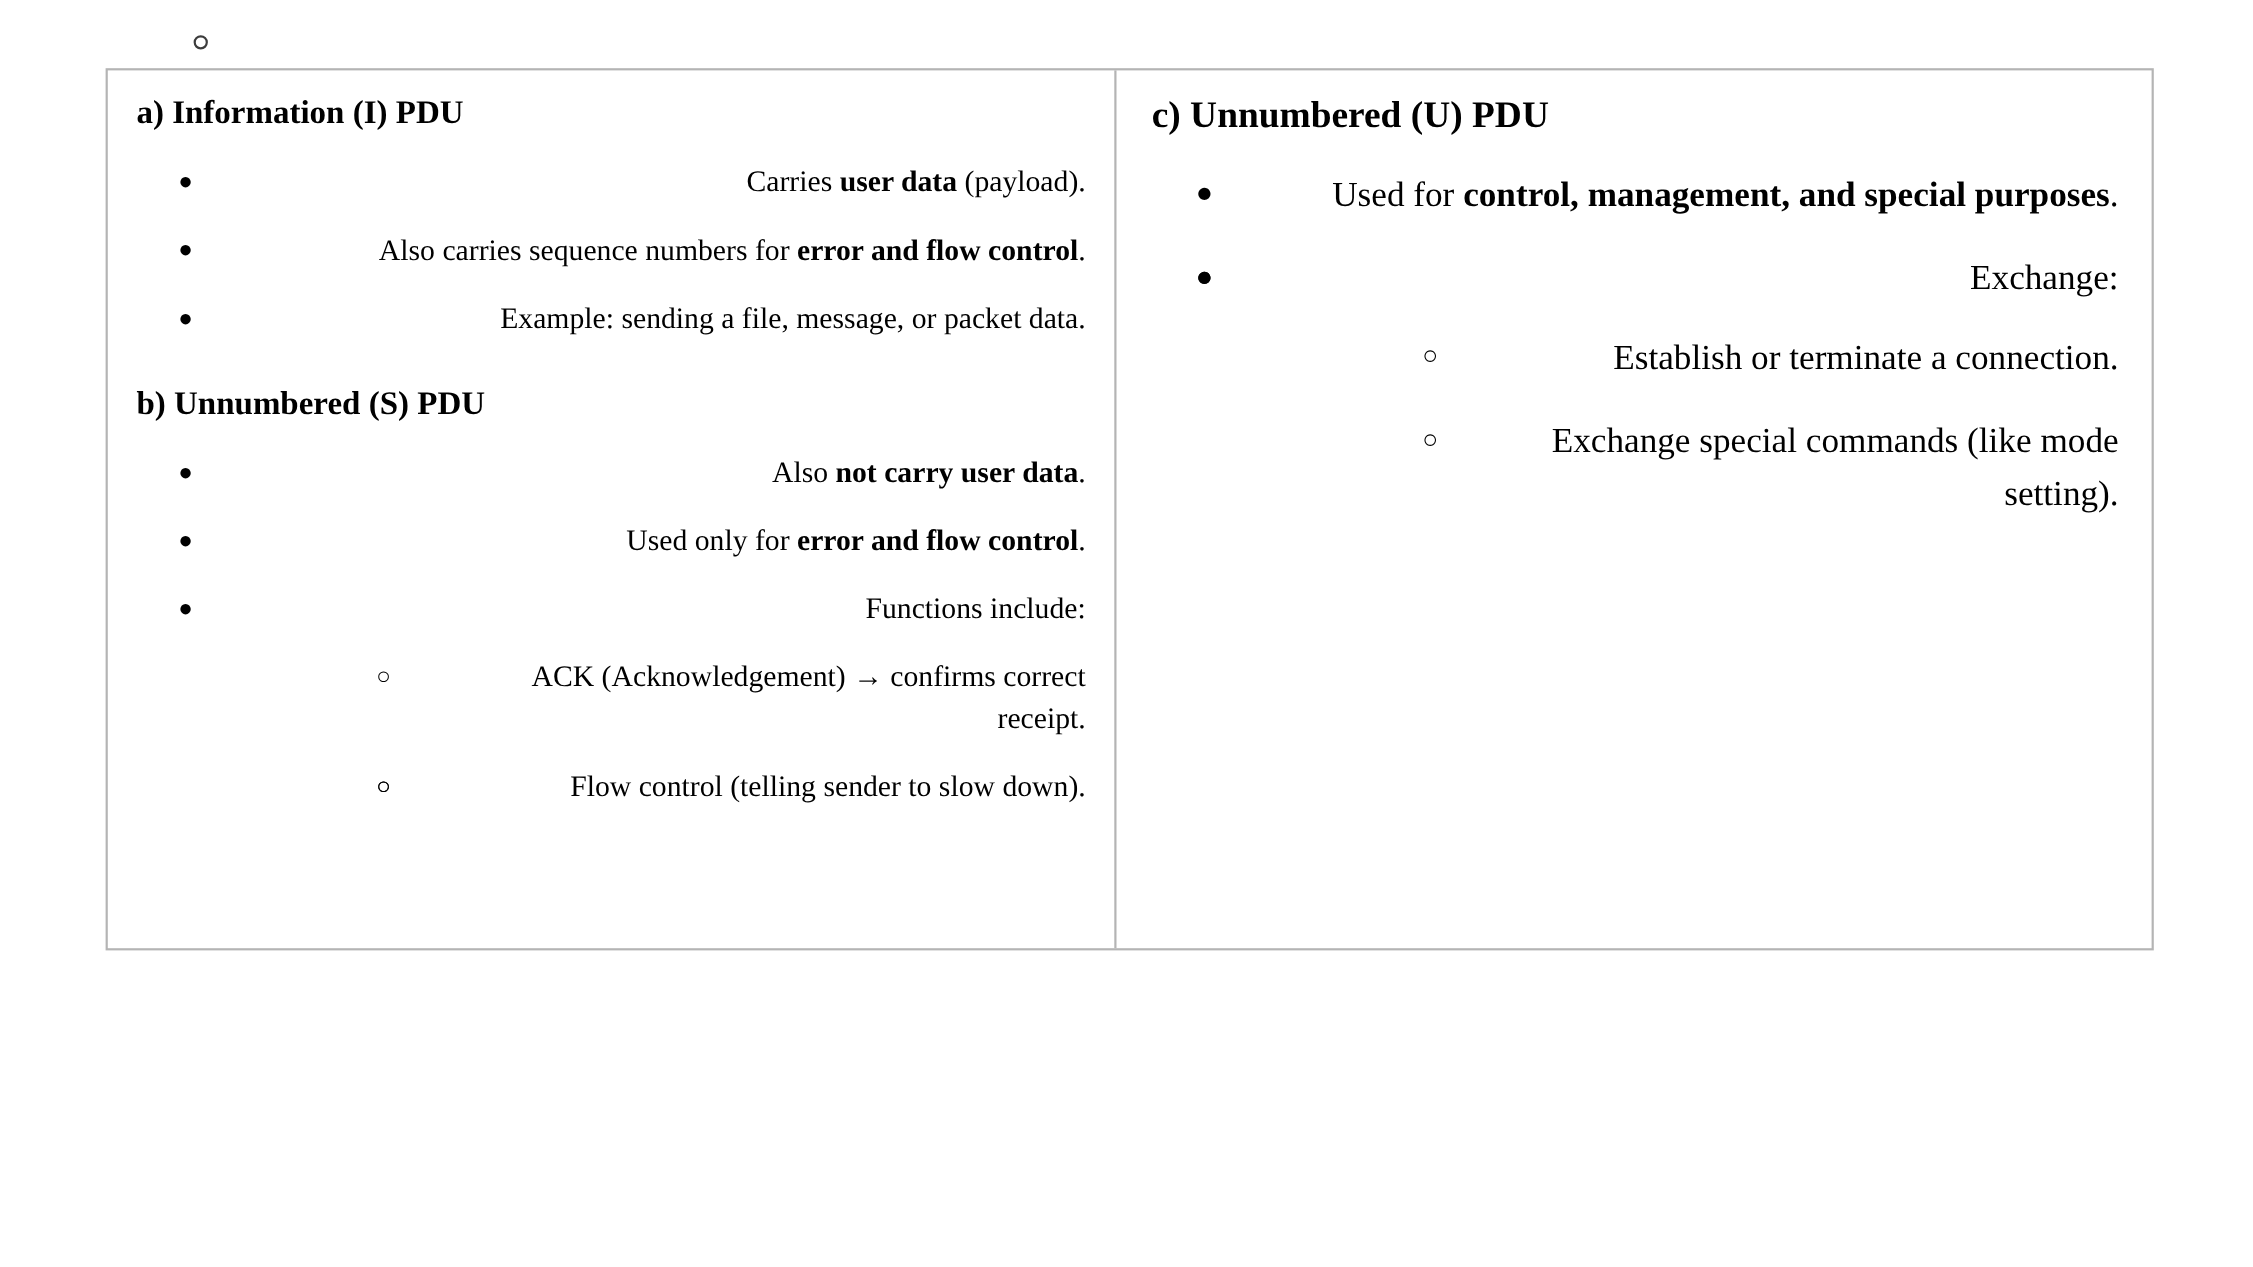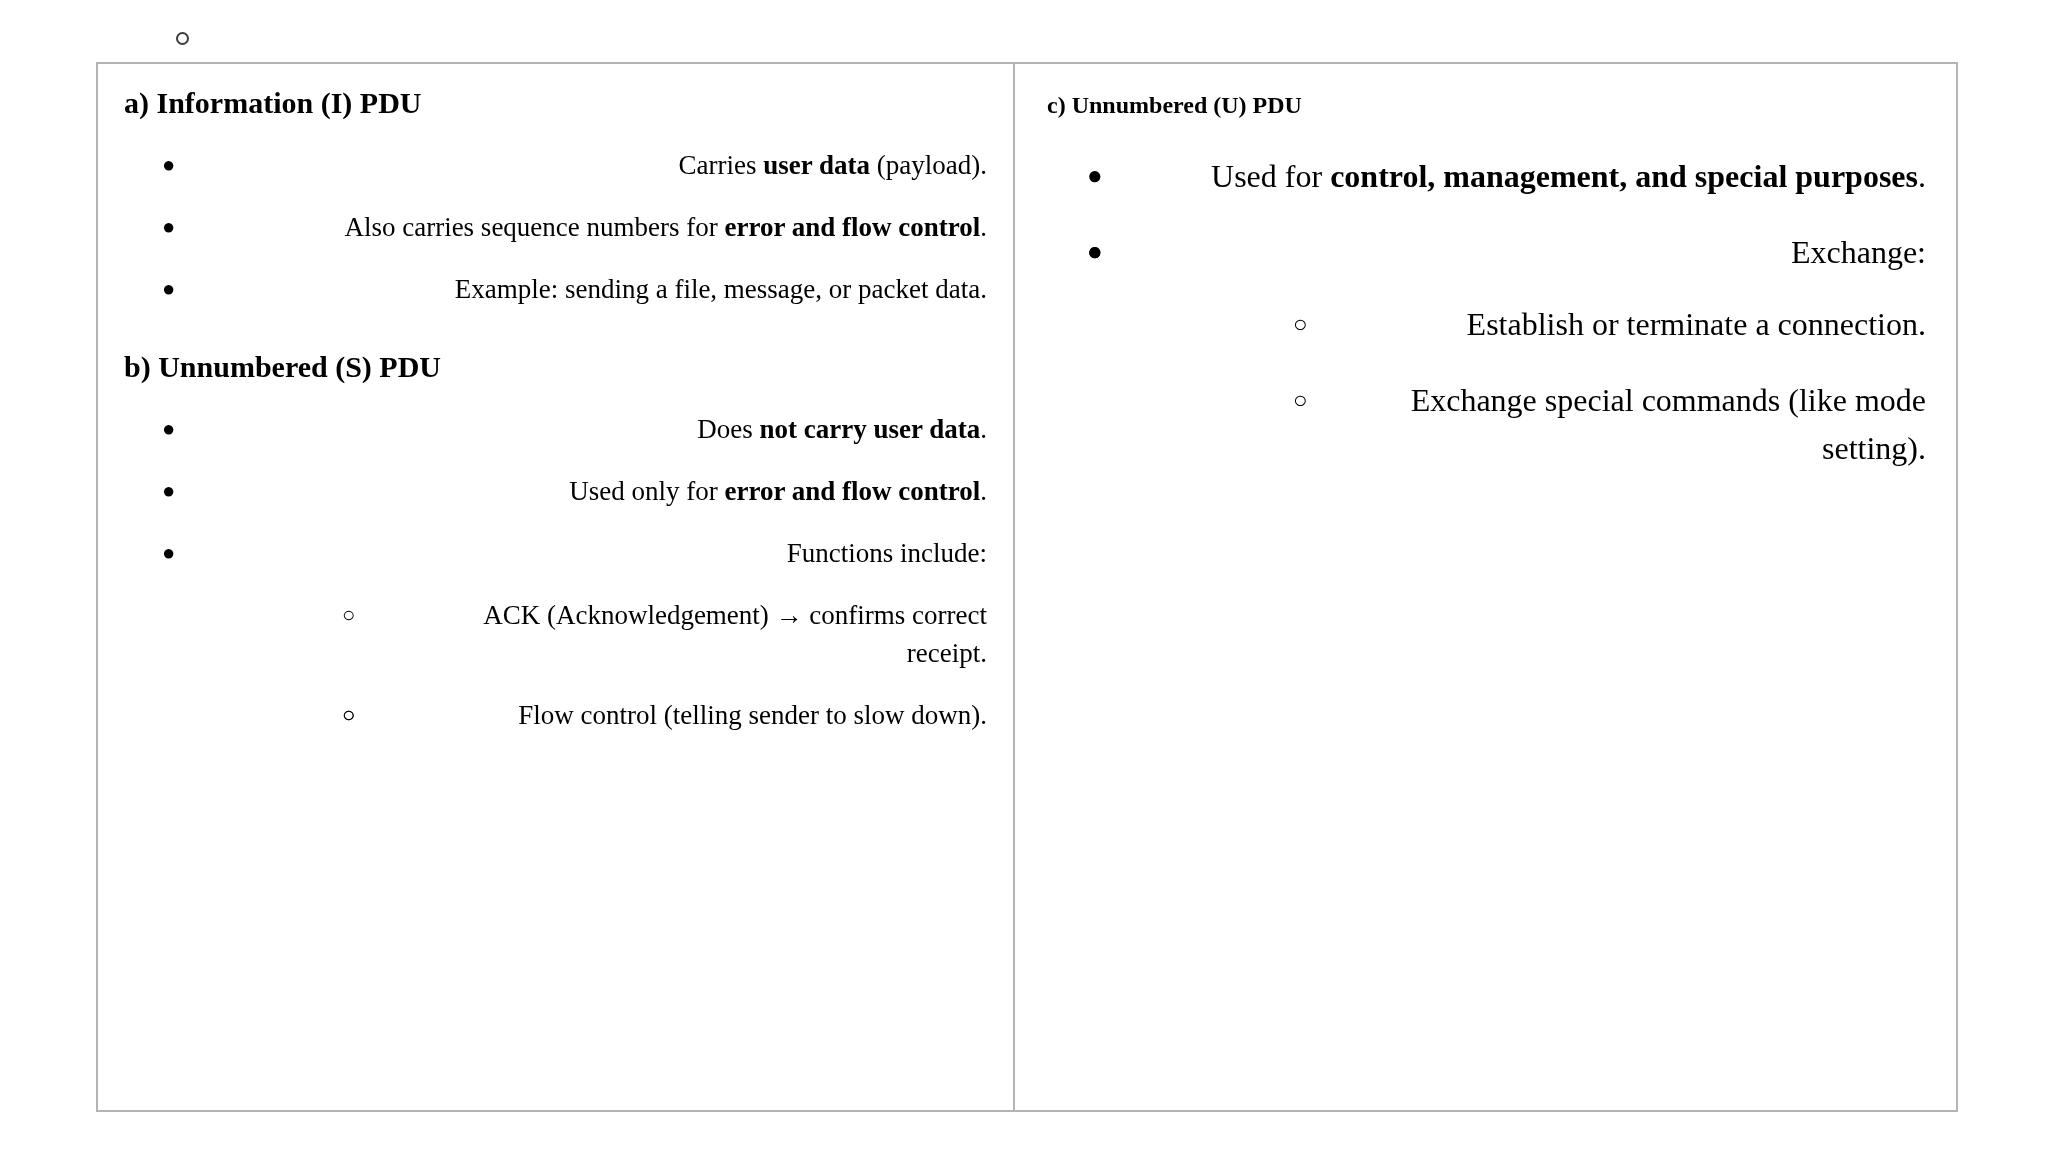--- a/index.html
+++ b/index.html
@@ -33,21 +33,21 @@
     border-radius: 50%;
     box-sizing: border-box;
   }
 
   
   .pdu-table {
     position: absolute;
     left: 96px;
     top: 62px;
     width: 1862px;
-    height: 1050px;
+    height: 802px;
     border: 2px solid #b4b4b4;
     box-sizing: border-box;
     display: flex;
     background: #ffffff;
   }
 
   .col {
     box-sizing: border-box;
     height: 100%;
     overflow: hidden;
@@ -67,21 +67,21 @@
     font-weight: bold;
     margin: 0;
     white-space: nowrap;
   }
   .col-left .heading {
     font-size: 30px;
     line-height: 34px;
     padding-left: 4px;
   }
   .col-right .heading {
-    font-size: 24px;
+    font-size: 34px;
     line-height: 38px;
     padding-left: 6px;
   }
   .heading-b {
     margin-top: 42px;
   }
 
   
   ul.lvl1 {
     list-style: none;
@@ -189,21 +189,21 @@
           </li>
           <li class="bullet l1">
             <span class="bullet-marker">●</span>
             <span class="bullet-text"><span>Example: sending a file, message, or packet data.</span></span>
           </li>
         </ul>
         <div class="heading heading-b">b) Unnumbered (S) PDU</div>
         <ul class="lvl1">
           <li class="bullet l1">
             <span class="bullet-marker">●</span>
-            <span class="bullet-text"><span>Does </span><b>not carry user data</b><span>.</span></span>
+            <span class="bullet-text"><span>Also </span><b>not carry user data</b><span>.</span></span>
           </li>
           <li class="bullet l1">
             <span class="bullet-marker">●</span>
             <span class="bullet-text"><span>Used only for </span><b>error and flow control</b><span>.</span></span>
           </li>
           <li class="bullet l1">
             <span class="bullet-marker">●</span>
             <span class="bullet-text"><span>Functions include:</span></span>
             <ul class="lvl2">
               <li class="bullet l2">

